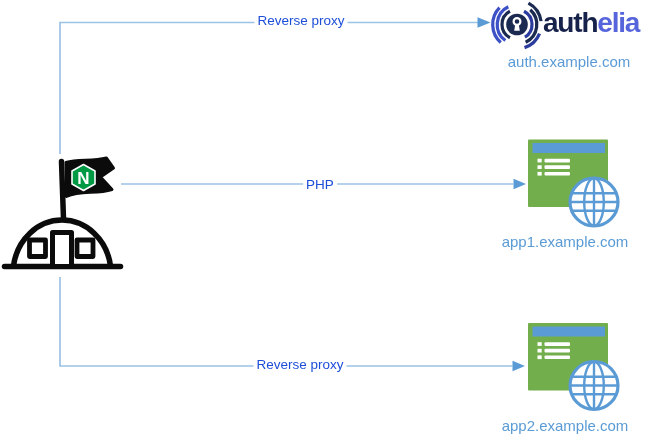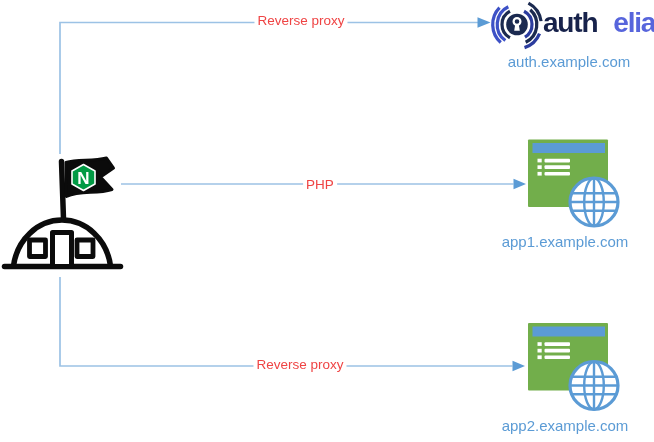--- a/index.html
+++ b/index.html
@@ -4,33 +4,33 @@
 <style>
   html,body{margin:0;padding:0;}
   body{
     width:654px;height:442px;position:relative;background:#ffffff;overflow:hidden;
     font-family:"Liberation Sans", sans-serif;
   }
   .stage{position:absolute;inset:0;}
   svg{position:absolute;left:0;top:0;}
   .conn-label{
     position:absolute;transform:translate(-50%,-50%);
-    color:#ef4444;font-size:13.5px;background:#ffffff;padding:0 3px;
+    color:#1d4ed8;font-size:13.5px;background:#ffffff;padding:0 3px;
     white-space:nowrap;line-height:1.15;
   }
   .domain-label{
     position:absolute;color:#5B9BD5;font-size:15px;text-align:center;
     width:200px;white-space:nowrap;line-height:1.2;
   }
   .wordmark{
     position:absolute;left:543px;top:9px;font-size:28px;font-weight:bold;
     letter-spacing:-1.2px;white-space:nowrap;line-height:1;
   }
   .wordmark .wm-dark{color:#17224B;margin-top:16px;}
-  .wordmark .wm-accent{color:#5765DC;margin-left:16px;}
+  .wordmark .wm-accent{color:#5765DC;}
 </style>
 </head>
 <body>
 
 <div class="stage">
 
   <svg width="654" height="442" viewBox="0 0 654 442">
     <defs>
 
       <g id="app-window-shape">

